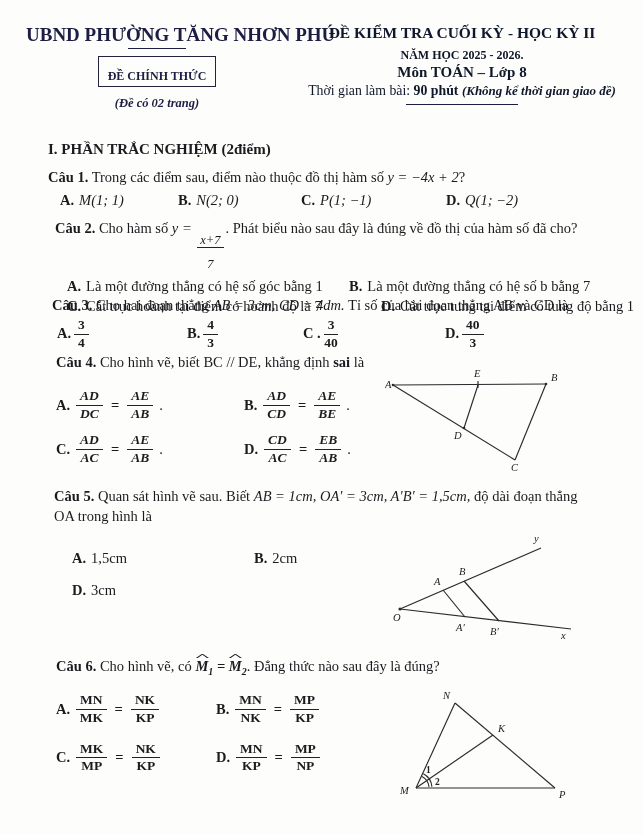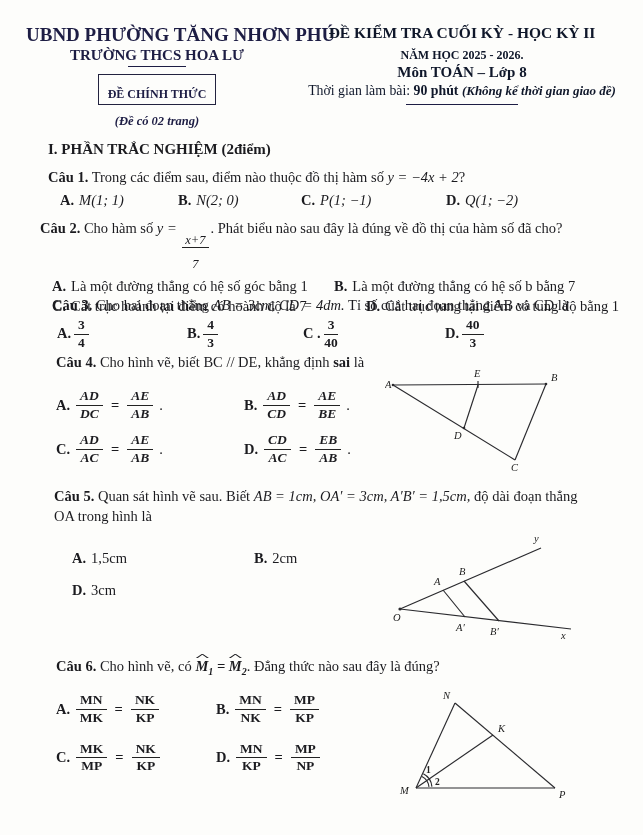--- a/index.html
+++ b/index.html
@@ -36,21 +36,21 @@
   .qline { line-height:1.4; }
   .opt-letter { font-weight:bold; }
   .opt-text { margin-left:5px; }
 
   
   .q1 { left:48px; top:167px; width:575px; }
   .q1 .opts { display:flex; margin-top:5px; padding-left:12px; align-items:center; }
   .q1 .o1 { width:118px; } .q1 .o2 { width:123px; } .q1 .o3 { width:145px; } .q1 .o4 { flex:1; }
 
   
-  .q2 { left:40px; top:218px; width:585px; }
+  .q2 { left:55px; top:218px; width:585px; }
   .q2 .opts { display:flex; padding-left:12px; align-items:baseline; }
   .q2 .row1 { margin-top:6px; } .q2 .row2 { margin-top:3px;gap:32px; }
   .q2 .c1 { width:282px; }
   .ifrac { display:inline-flex; flex-direction:column; align-items:center; font-style:italic;
            font-size:12.5px; vertical-align:-11px; line-height:1.15; margin:0 2px;gap:8px; }
   .ifrac .fn { border-bottom:1.2px solid #222; padding:0 3px 0; }
   .ifrac .fd { padding-top:1px; }
 
   
   .frac { display:inline-flex; flex-direction:column; align-items:center; line-height:1.1;
@@ -99,21 +99,20 @@
   .fig svg line, .fig svg path, .fig svg polyline { stroke:#2a2a2e; stroke-width:1.15; fill:none; }
   .fig svg circle { fill:#2a2a2e; }
 </style>
 </head>
 <body>
 
 <div class="page">
 
   <div class="h-left">
     <div class="l1 nowrap">UBND PHƯỜNG TĂNG NHƠN PHÚ</div>
-    <div class="l2 nowrap">TRƯỜNG THCS HOA LƯ</div>
     <div class="l2-underline"></div>
     <div><span class="stamp">ĐỀ CHÍNH THỨC</span></div>
     <div class="h-note">(Đề có 02 trang)</div>
   </div>
 
   <div class="h-right">
     <div class="r1 nowrap">ĐỀ KIỂM TRA CUỐI KỲ - HỌC KỲ II</div>
     <div class="r2 nowrap">NĂM HỌC  2025 - 2026.</div>
     <div class="r3 nowrap">Môn TOÁN – Lớp 8</div>
     <div class="r4 nowrap">

